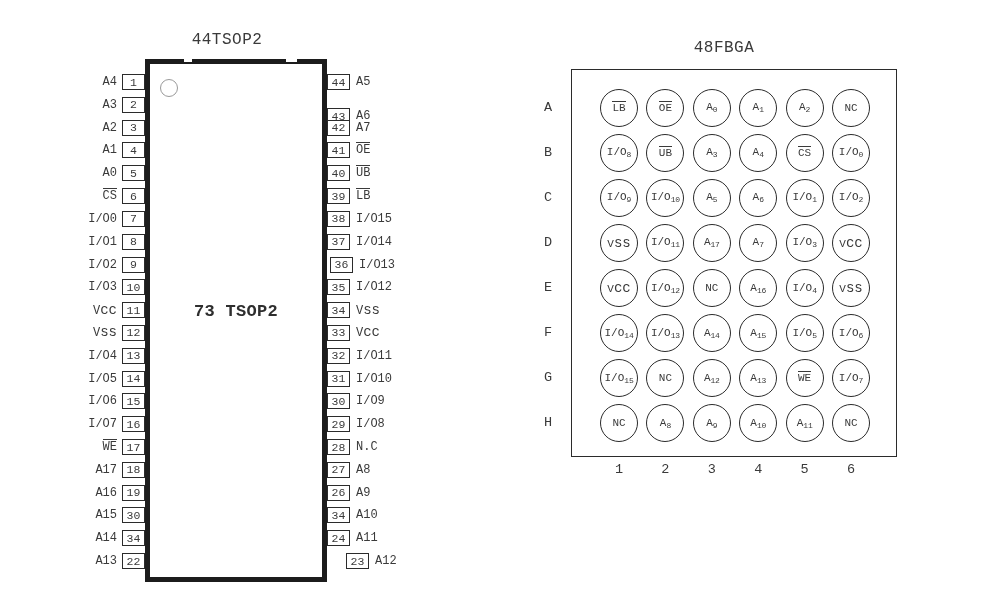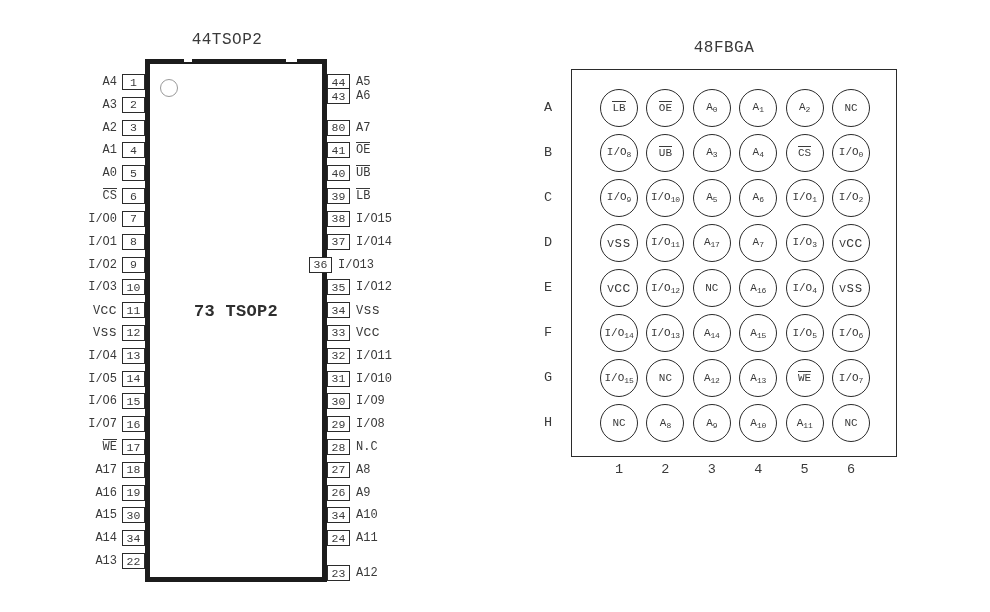--- a/index.html
+++ b/index.html
@@ -181,26 +181,26 @@
         <div class="pin-row" style="left: 58px; top: 553px; width: 87px;">
           <span class="pin-name left-side"><span>A13</span></span>
           <div class="pin-box">22</div>
         </div>
       </div>
     <div id="tsop-right-pins">
         <div class="pin-row" style="left: 327px; top: 74px; width: 120px; text-align: center;">
           <div class="pin-box">44</div>
           <span class="pin-name right-side"><span>A5</span></span>
         </div>
-        <div class="pin-row" style="left: 327px; top: 88px; width: 120px;">
+        <div class="pin-row" style="left: 327px; top: 108px; width: 120px;">
           <div class="pin-box">43</div>
           <span class="pin-name right-side"><span>A6</span></span>
         </div>
         <div class="pin-row" style="left: 327px; top: 119.6px; width: 120px;">
-          <div class="pin-box">80</div>
+          <div class="pin-box">42</div>
           <span class="pin-name right-side"><span>A7</span></span>
         </div>
         <div class="pin-row" style="left: 327px; top: 142.4px; width: 120px; text-align: right;">
           <div class="pin-box">41</div>
           <span class="pin-name right-side"><span class="ovl">OE</span></span>
         </div>
         <div class="pin-row" style="left: 327px; top: 165.2px; width: 120px;">
           <div class="pin-box">40</div>
           <span class="pin-name right-side"><span class="ovl">UB</span></span>
         </div>
@@ -209,21 +209,21 @@
           <span class="pin-name right-side"><span class="ovl">LB</span></span>
         </div>
         <div class="pin-row" style="left: 327px; top: 210.9px; width: 120px;">
           <div class="pin-box">38</div>
           <span class="pin-name right-side"><span>I/O15</span></span>
         </div>
         <div class="pin-row" style="left: 327px; top: 233.7px; width: 120px;">
           <div class="pin-box">37</div>
           <span class="pin-name right-side"><span>I/O14</span></span>
         </div>
-        <div class="pin-row" style="left: 309px; top: 256.5px; width: 120px;">
+        <div class="pin-row" style="left: 330px; top: 256.5px; width: 120px;">
           <div class="pin-box">36</div>
           <span class="pin-name right-side"><span>I/O13</span></span>
         </div>
         <div class="pin-row" style="left: 327px; top: 279.3px; width: 120px;">
           <div class="pin-box">35</div>
           <span class="pin-name right-side"><span>I/O12</span></span>
         </div>
         <div class="pin-row" style="left: 327px; top: 302.1px; width: 120px;">
           <div class="pin-box">34</div>
           <span class="pin-name right-side"><span>V</span><span class="smallcap">ss</span></span>
@@ -261,21 +261,21 @@
           <span class="pin-name right-side"><span>A9</span></span>
         </div>
         <div class="pin-row" style="left: 327px; top: 507.4px; width: 120px;">
           <div class="pin-box">34</div>
           <span class="pin-name right-side"><span>A10</span></span>
         </div>
         <div class="pin-row" style="left: 327px; top: 530.2px; width: 120px;">
           <div class="pin-box">24</div>
           <span class="pin-name right-side"><span>A11</span></span>
         </div>
-        <div class="pin-row" style="left: 327px; top: 565px; width: 120px;">
+        <div class="pin-row" style="left: 327px; top: 553px; width: 120px; padding-left: 19px;">
           <div class="pin-box">23</div>
           <span class="pin-name right-side"><span>A12</span></span>
         </div>
       </div>
   </div>
 
   <div class="pkg">
     <div class="abs pkg-title" style="left:624px;top:39px;width:200px;">48FBGA</div>
 
     <div class="abs fbga-frame" style="left:571px;top:69px;width:326px;height:388px;"></div>

